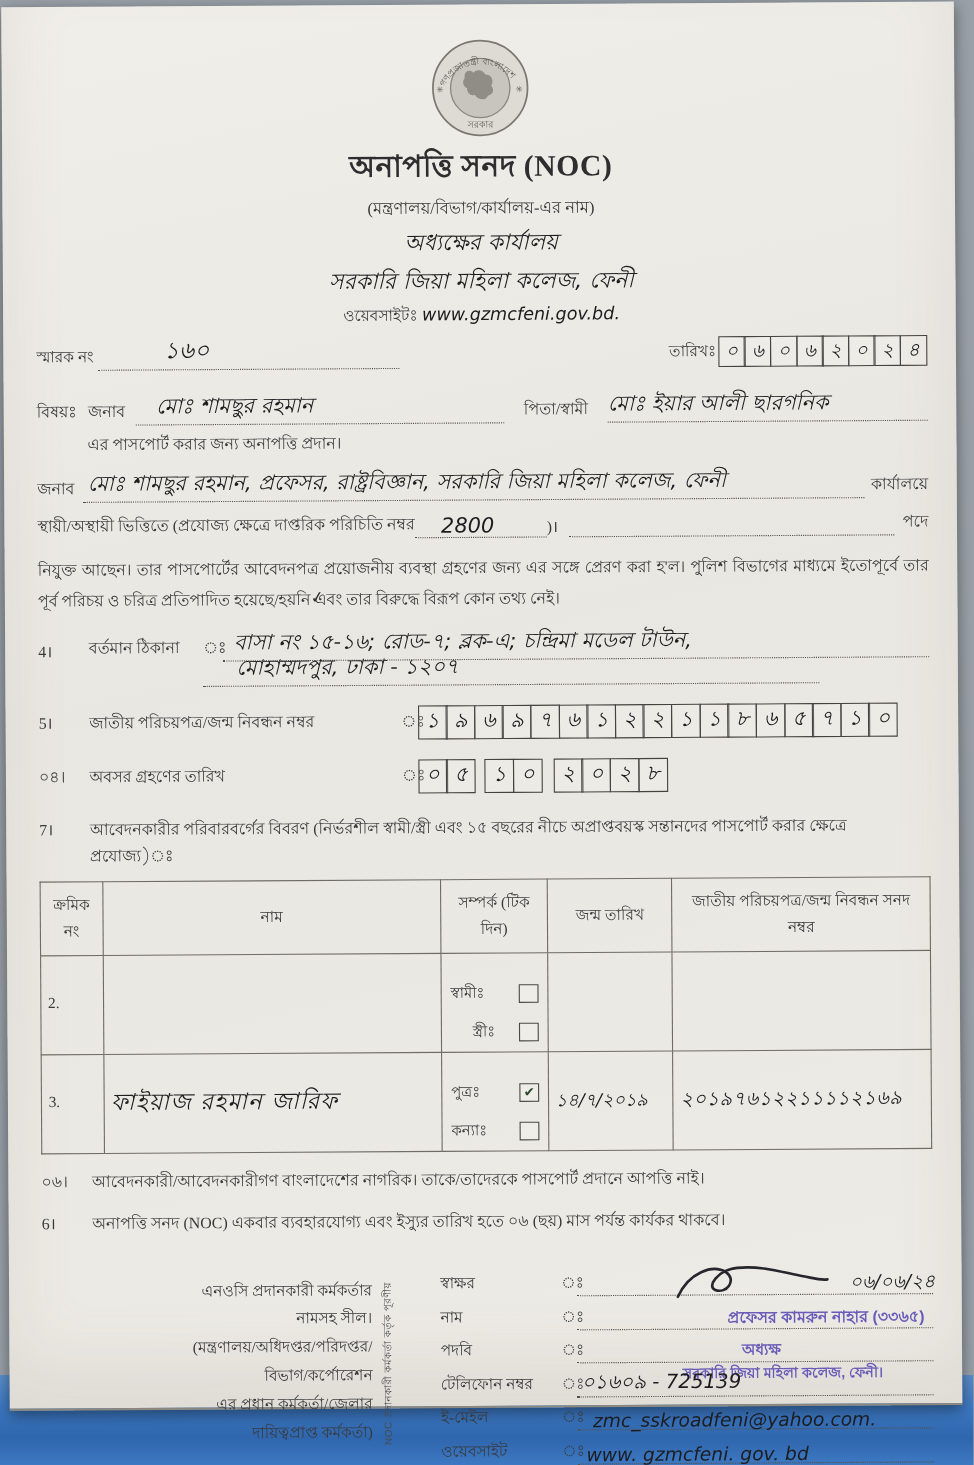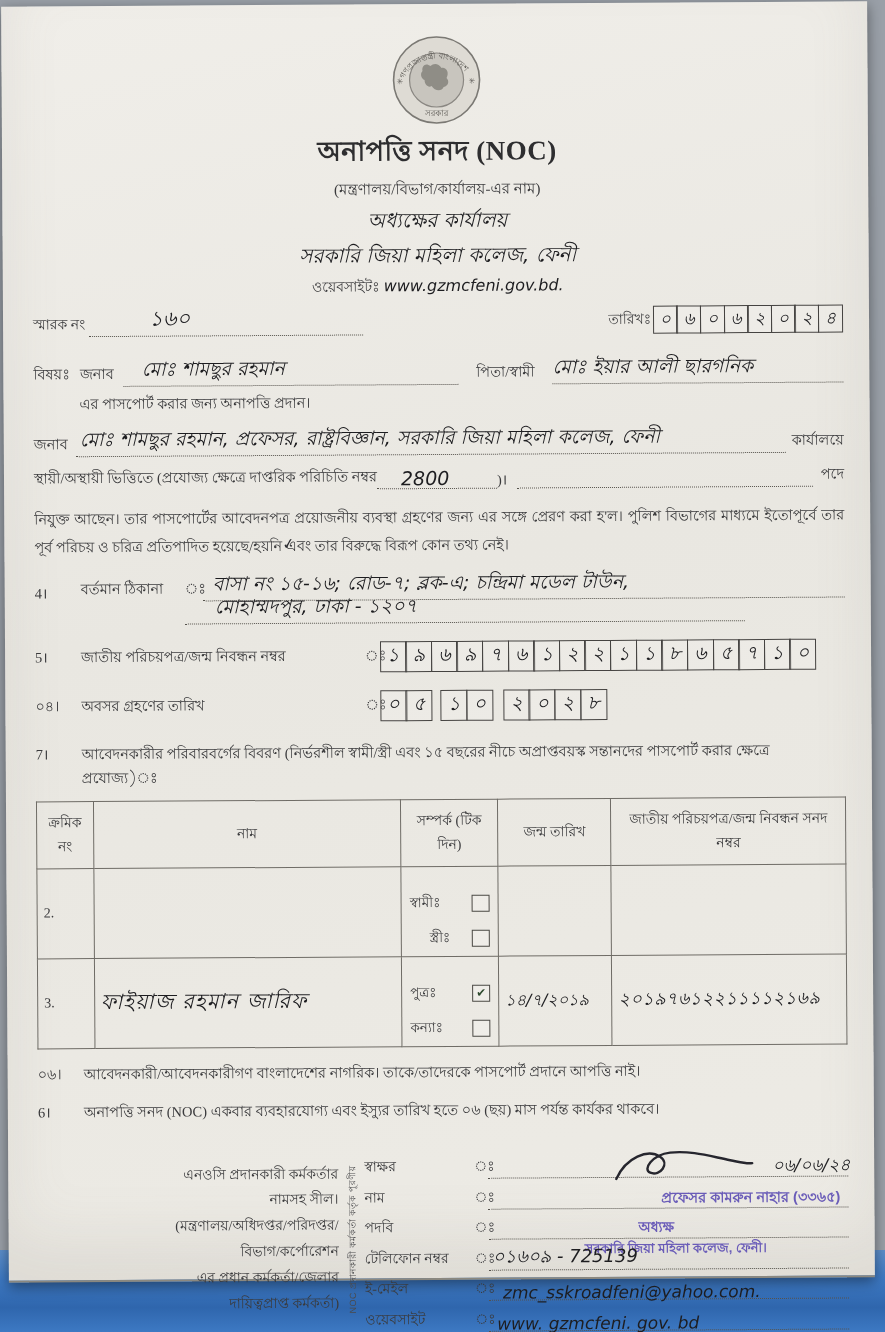--- a/index.html
+++ b/index.html
@@ -82,21 +82,21 @@
   
   .sec67{display:flex;margin-top:14px;font-size:14.5px;}
   
   .sigwrap{display:flex;margin-top:24px;position:relative;}
   .sig-left{width:300px;flex:none;text-align:right;font-size:14px;line-height:1.85;padding-top:14px;}
   .sig-vert{width:26px;flex:none;display:flex;align-items:center;justify-content:center;}
   .vtext{writing-mode:vertical-rl;transform:rotate(180deg);font-size:9px;color:#4a4a4c;
          font-family:"Liberation Sans",sans-serif;letter-spacing:.5px;white-space:nowrap;}
   .sig-right{flex:1;padding-top:2px;}
   .sigrow{display:flex;align-items:flex-end;height:30.5px;font-size:14px;}
-  .sigrow .flabel{width:110px;flex:none;}
+  .sigrow .flabel{width:110px;flex:none;margin-left:36px;}
   .sigrow .colon{width:14px;flex:none;}
   .sig-scrawl{position:absolute;right:90px;top:-34px;}
   .sig-date{position:absolute;right:-2px;bottom:-4px;font-size:17px;}
   .stamp1{position:absolute;right:8px;bottom:-3px;font-size:14.5px;white-space:nowrap;}
   .stamp2{position:absolute;left:150px;bottom:-2px;font-size:14px;}
   .stamp3{position:absolute;left:96px;bottom:9px;font-size:13px;white-space:nowrap;}
   .hw-tel{position:absolute;left:4px;bottom:-4px;font-size:18px;white-space:nowrap;}
   .hw-mail{position:absolute;left:14px;bottom:-3px;font-size:17px;white-space:nowrap;}
   .hw-web{position:absolute;left:8px;bottom:-3px;font-size:17px;white-space:nowrap;}
   

